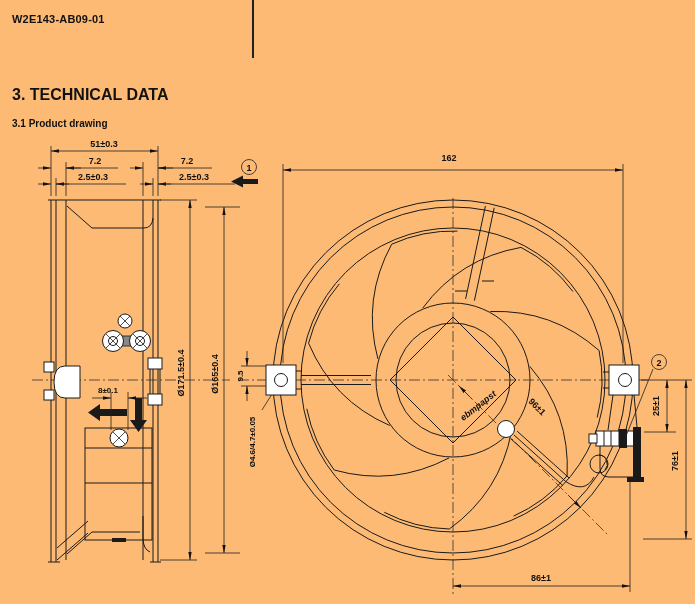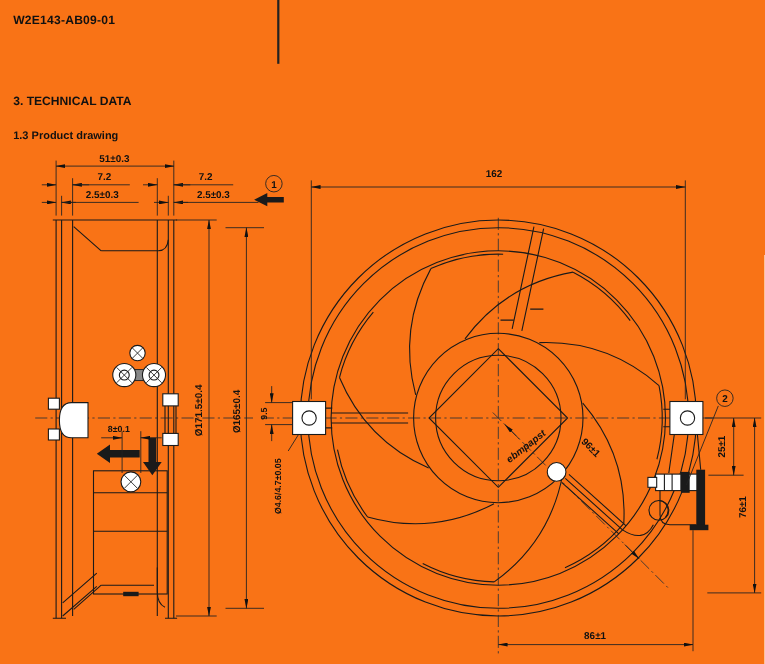--- a/index.html
+++ b/index.html
@@ -1,41 +1,41 @@
 <!DOCTYPE html>
 <html><head>
 <meta charset="utf-8">
 <style>
   html,body{margin:0;padding:0;background:#fff;}
-  .page{position:relative;width:695px;height:604px;background:#f97316;overflow:hidden;
+  .page{position:relative;width:695px;height:604px;background:#fdba74;overflow:hidden;
         font-family:"Liberation Sans",sans-serif;color:#111;}
   .product-code{position:absolute;left:12px;top:13px;font-size:11px;font-weight:bold;letter-spacing:.2px;}
   .divider{position:absolute;left:252px;top:0;width:2px;height:58px;background:#222;}
   .title{position:absolute;left:268px;top:7px;font-size:21px;font-weight:400;color:#141414;}
-  .h1{position:absolute;left:12px;top:86px;font-size:11px;font-weight:bold;}
+  .h1{position:absolute;left:12px;top:86px;font-size:16px;font-weight:bold;}
   .h2{position:absolute;left:12px;top:118px;font-size:10px;font-weight:bold;}
   svg{position:absolute;left:0;top:0;}
   svg text{font-family:"Liberation Sans",sans-serif;font-weight:bold;font-size:9px;fill:#111;
            text-anchor:middle;stroke:none;}
   svg text.sm{font-size:8px;}
   .ln{stroke:#1a1a1a;stroke-width:1;fill:none;}
   .thin{stroke:#222;stroke-width:.8;fill:none;}
   .cl{stroke:#333;stroke-width:.8;fill:none;stroke-dasharray:11 3 2 3;}
   .blk{fill:#1a1a1a;stroke:none;}
   .wh{fill:#ffffff;stroke:#1a1a1a;stroke-width:1;}
 </style>
 </head>
 <body>
 
 <div class="page">
 
   <div class="product-code">W2E143-AB09-01</div>
   <div class="divider"></div>
   <div class="h1">3. TECHNICAL DATA</div>
-  <div class="h2">1.3 Product drawing</div>
+  <div class="h2">3.1 Product drawing</div>
 
   <svg width="695" height="604" viewBox="0 0 695 604">
     <defs>
       <marker id="arr" viewBox="0 0 10 4" refX="9.6" refY="2" markerWidth="11" markerHeight="4.4" orient="auto-start-reverse">
           <path d="M0,0 L10,2 L0,4 z" fill="#111"></path>
         </marker>
     </defs>
 
     <g>
       <path class="cl" d="M32,380 H230"></path>

